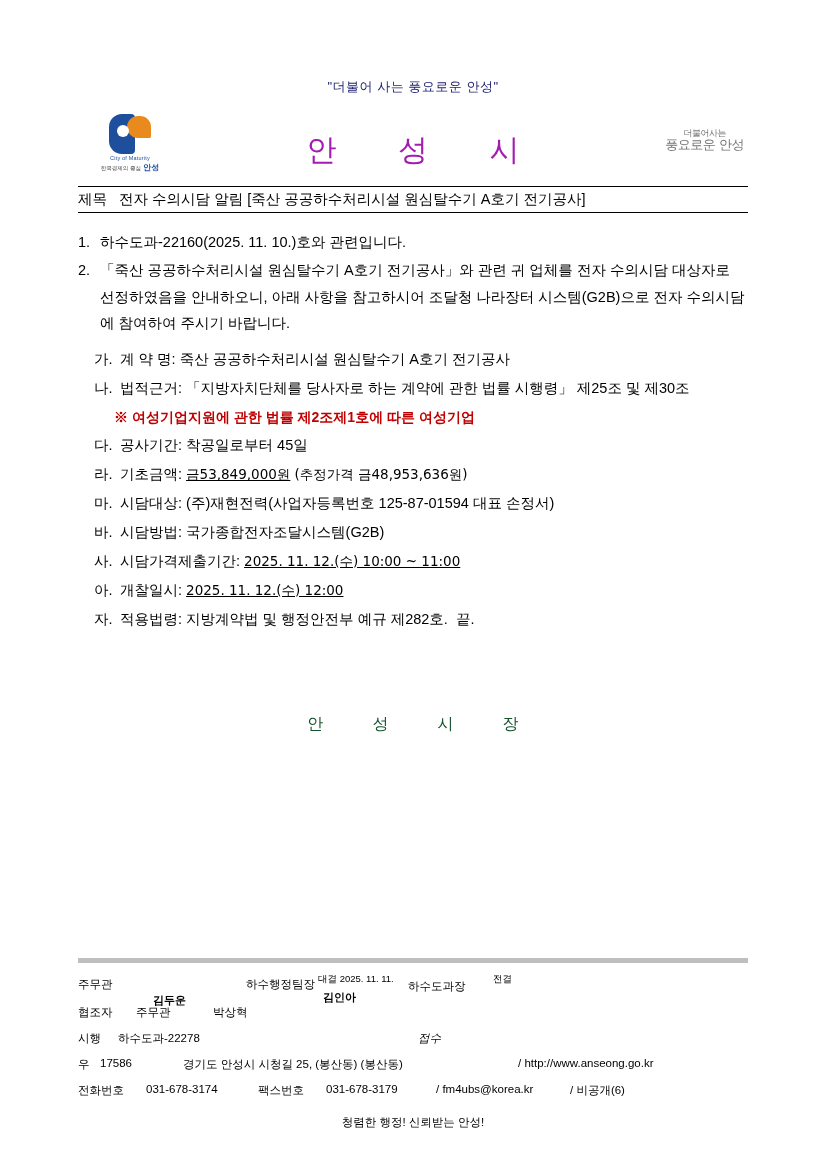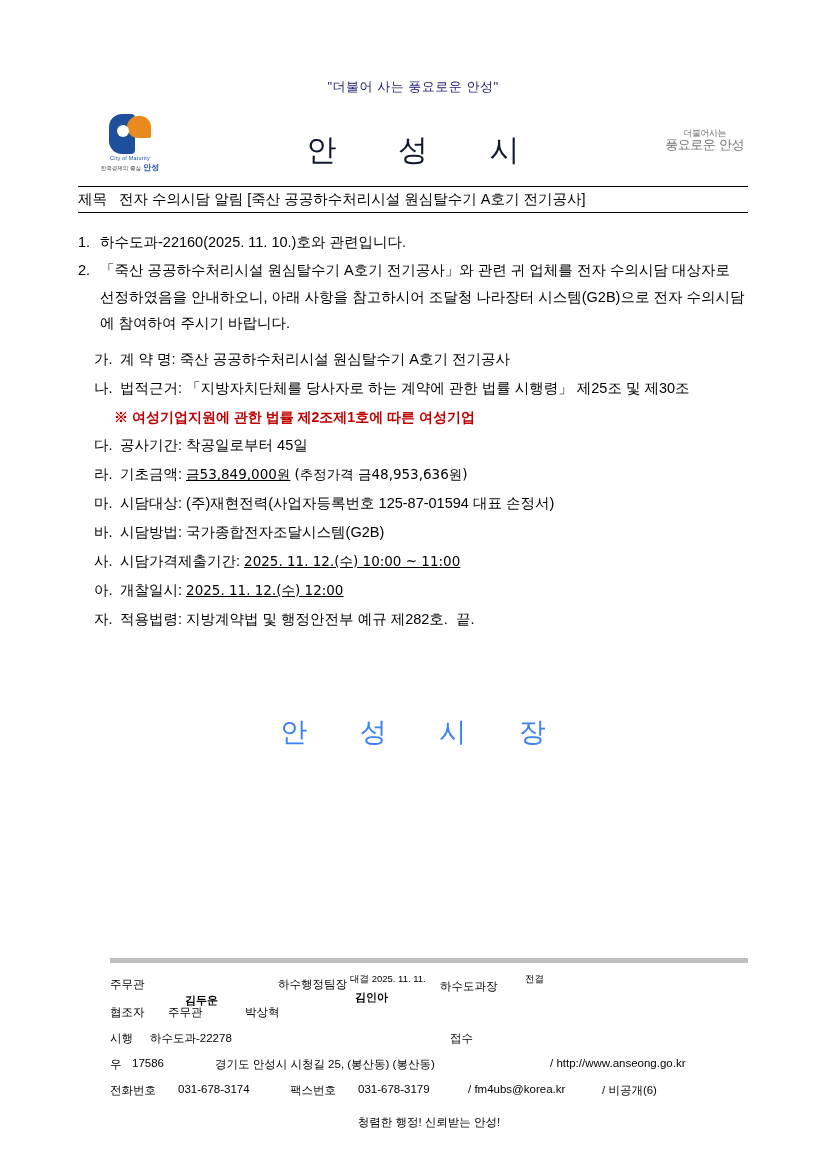--- a/index.html
+++ b/index.html
@@ -84,21 +84,21 @@
   }
   .logo-kr .small {
     font-size: 5.5px;
     font-weight: normal;
     color: #444;
   }
   .doc-title {
     text-align: center;
     font-size: 30px;
     letter-spacing: 26px;
-    color: #0f172a;
+    color: #a21caf;
     padding-top: 16px;
     padding-left: 26px;
     font-family: "DejaVu Sans", sans-serif;
   }
   .brandmark {
     position: absolute;
     right: 4px;
     top: 14px;
     text-align: center;
     color: #737373;
@@ -164,35 +164,34 @@
   .u { text-decoration: underline; }
   .mono-ish { font-family: "DejaVu Sans", sans-serif; font-size: 13.5px; }
   .attach {
     margin-top: 22px;
     font-size: 14.5px;
   }
 
   
   .sign {
     text-align: center;
-    font-size: 27px;
+    font-size: 16px;
     letter-spacing: 22px;
     padding-left: 22px;
     margin-top: 80px;
-    color: #3b82f6;
+    color: #14532d;
     font-family: "DejaVu Sans", sans-serif;
   }
 
   
   .footer {
     position: absolute;
     left: 78px;
     right: 78px;
     bottom: 38px;
-    margin-left: 32px;
   }
   .rule-thick {
     height: 5px;
     background: #bfbfbf;
     margin-bottom: 10px;
   }
   .foot-row {
     position: relative;
     height: 26px;
     font-size: 11.5px;
@@ -356,21 +355,21 @@
 
     <div class="foot-line">
       <div class="cell" style="left:0;">협조자</div>
       <div class="cell" style="left:58px;">주무관</div>
       <div class="cell" style="left:135px;text-align:center;">박상혁</div>
     </div>
 
     <div class="foot-line">
       <div class="cell" style="left:0;">시행</div>
       <div class="cell" style="left:40px;">하수도과-22278</div>
-      <div class="cell" style="left:340px;">접수</div>
+      <div class="cell" style="left:340px;font-style:italic;">접수</div>
     </div>
 
     <div class="foot-line">
       <div class="cell" style="left:0;">우</div>
       <div class="cell" style="left:22px;">17586</div>
       <div class="cell" style="left:105px;">경기도 안성시 시청길 25, (봉산동) (봉산동)</div>
       <div class="cell" style="left:440px;">/ http://www.anseong.go.kr</div>
     </div>
 
     <div class="foot-line">

